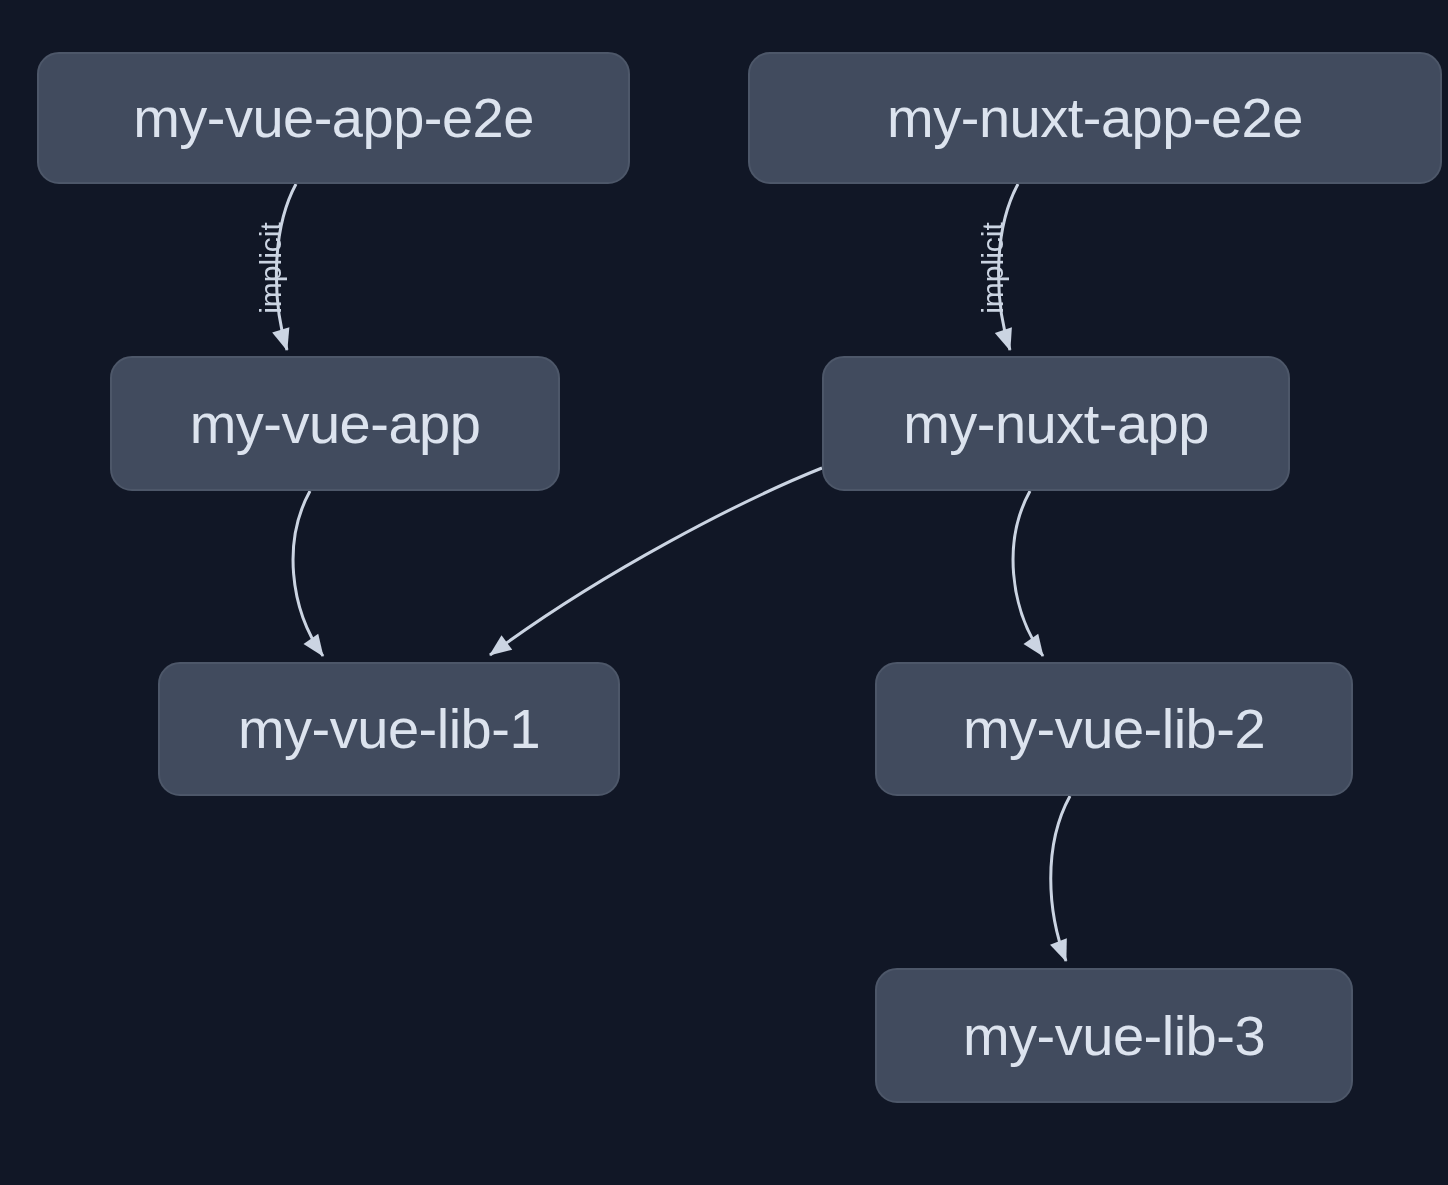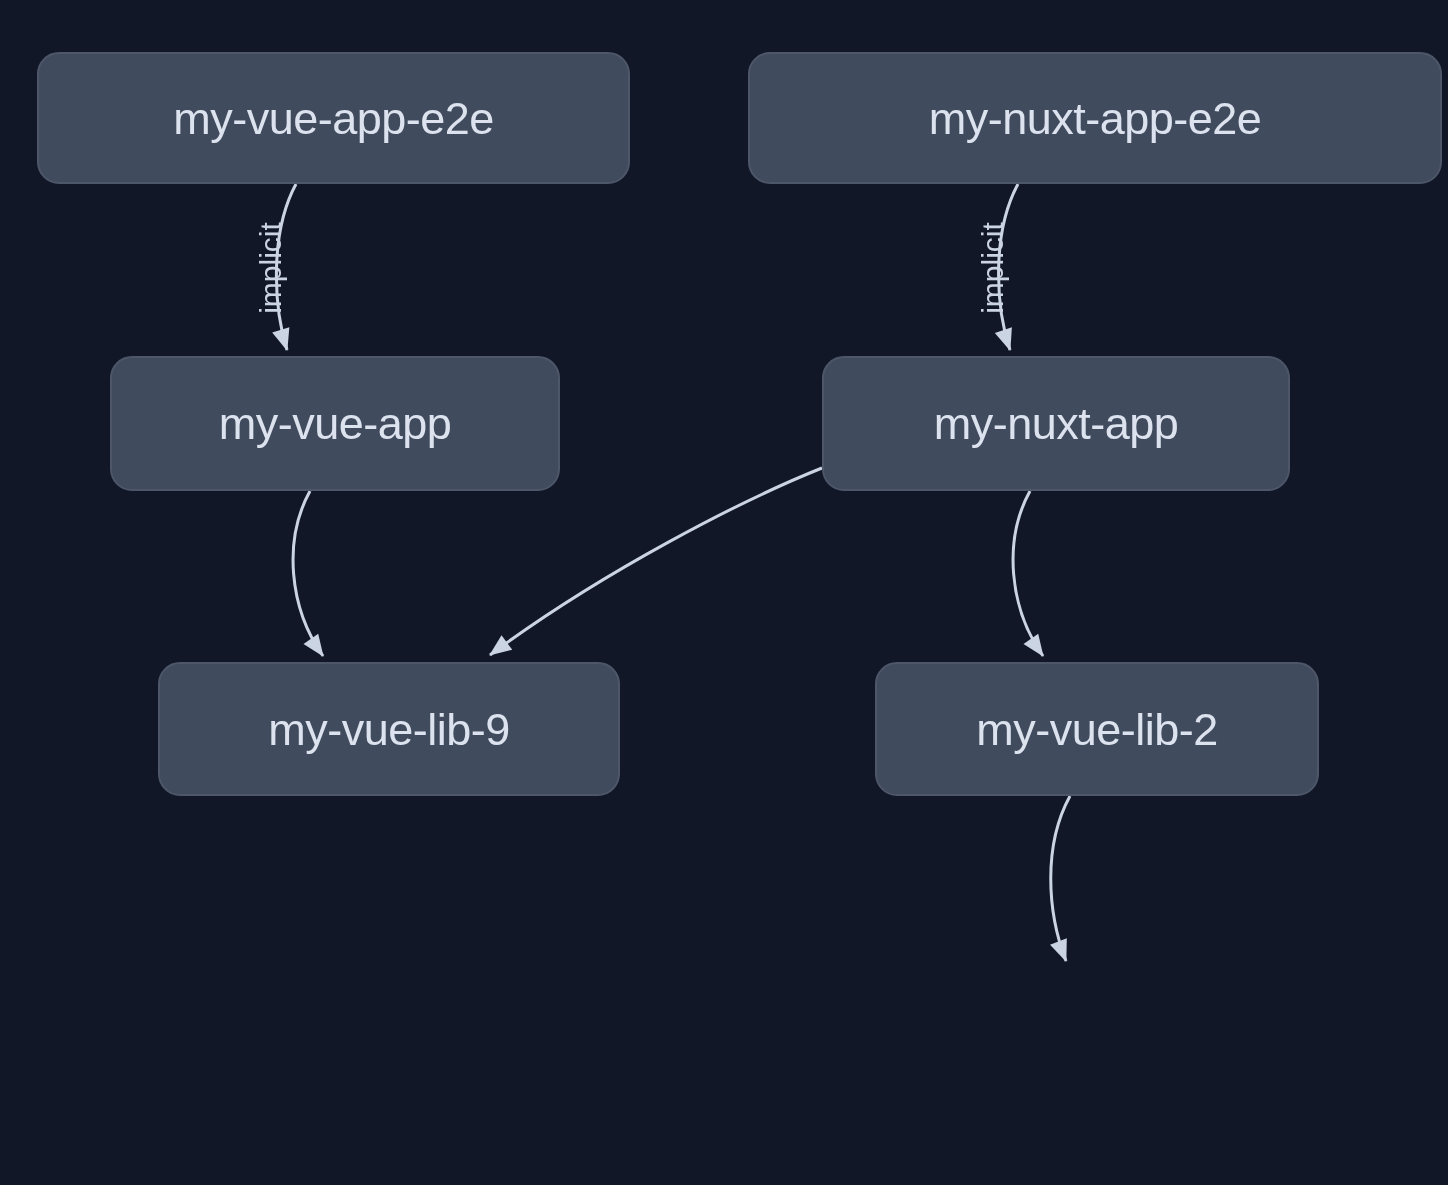--- a/index.html
+++ b/index.html
@@ -37,21 +37,21 @@
   .node{
     position:absolute;
     background:var(--node-fill);
     border:2px solid var(--node-border);
     border-radius:22px;
     display:flex;align-items:center;justify-content:center;
     cursor:pointer;
   }
   .node-label{
     color:var(--node-text);
-    font-size:45px;
+    font-size:56px;
     line-height:1;
     white-space:nowrap;
     letter-spacing:-0.5px;
   }
 </style>
 </head>
 <body>
 
 <div class="canvas">
 
@@ -83,21 +83,24 @@
 
   <div class="node" style="left:822px;top:356px;width:468px;height:135px">
     <span class="node-label">my-nuxt-app</span>
   </div>
 
   <div class="node" style="left:110px;top:356px;width:450px;height:135px">
     <span class="node-label">my-vue-app</span>
   </div>
 
   <div class="node" style="left:158px;top:662px;width:462px;height:134px">
-    <span class="node-label">my-vue-lib-9</span>
+    <span class="node-label">my-vue-lib-1</span>
   </div>
 
-  <div class="node" style="left:875px;top:662px;width:444px;height:134px">
+  <div class="node" style="left:875px;top:662px;width:478px;height:134px">
     <span class="node-label">my-vue-lib-2</span>
   </div>
 
+  <div class="node" style="left:875px;top:968px;width:478px;height:135px">
+    <span class="node-label">my-vue-lib-3</span>
+  </div>
 
 </div>
 
 </body></html>

